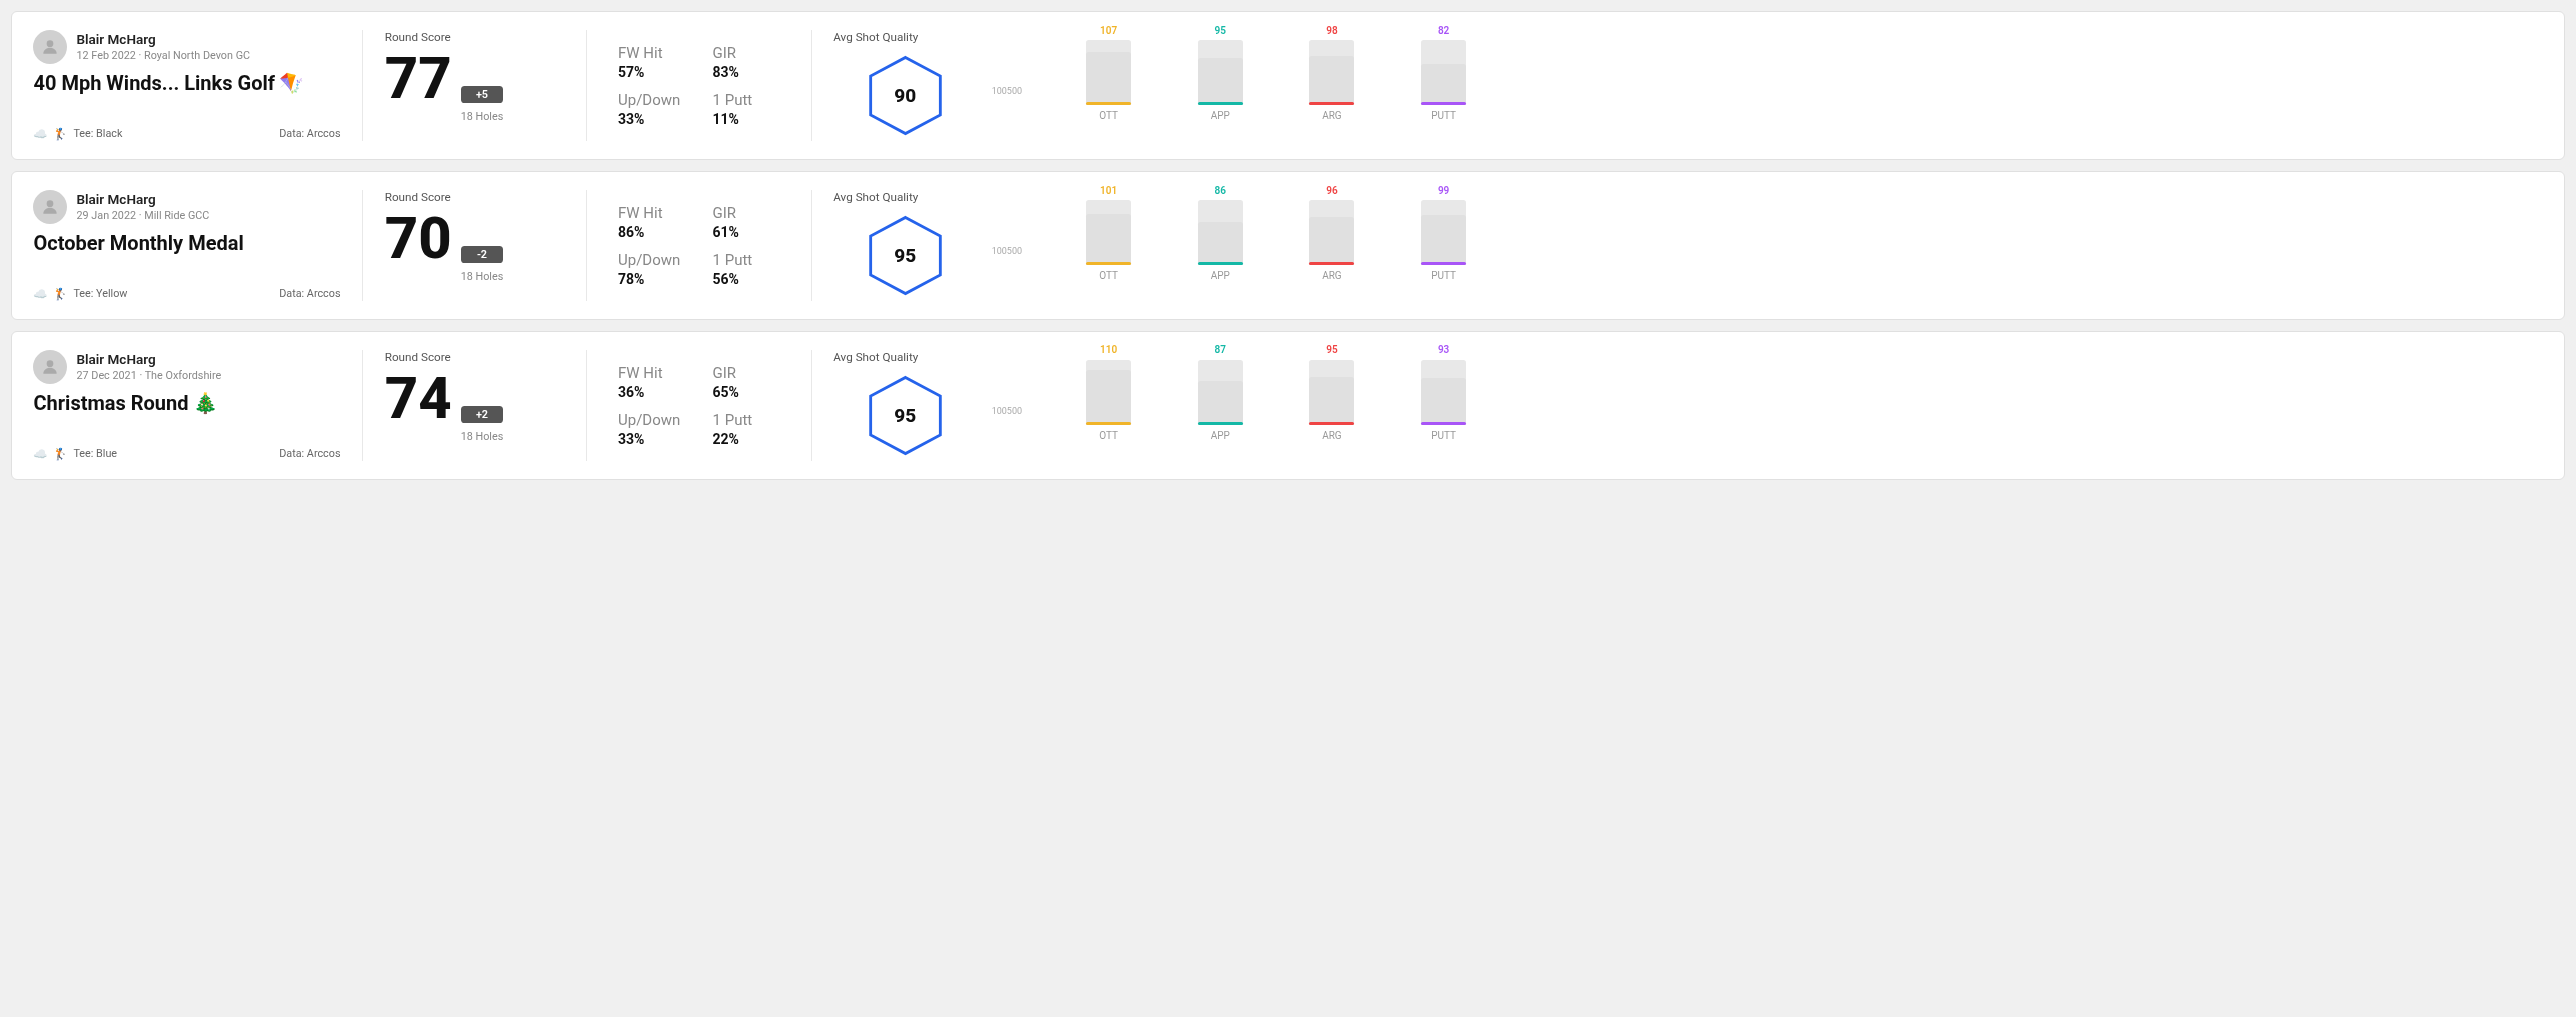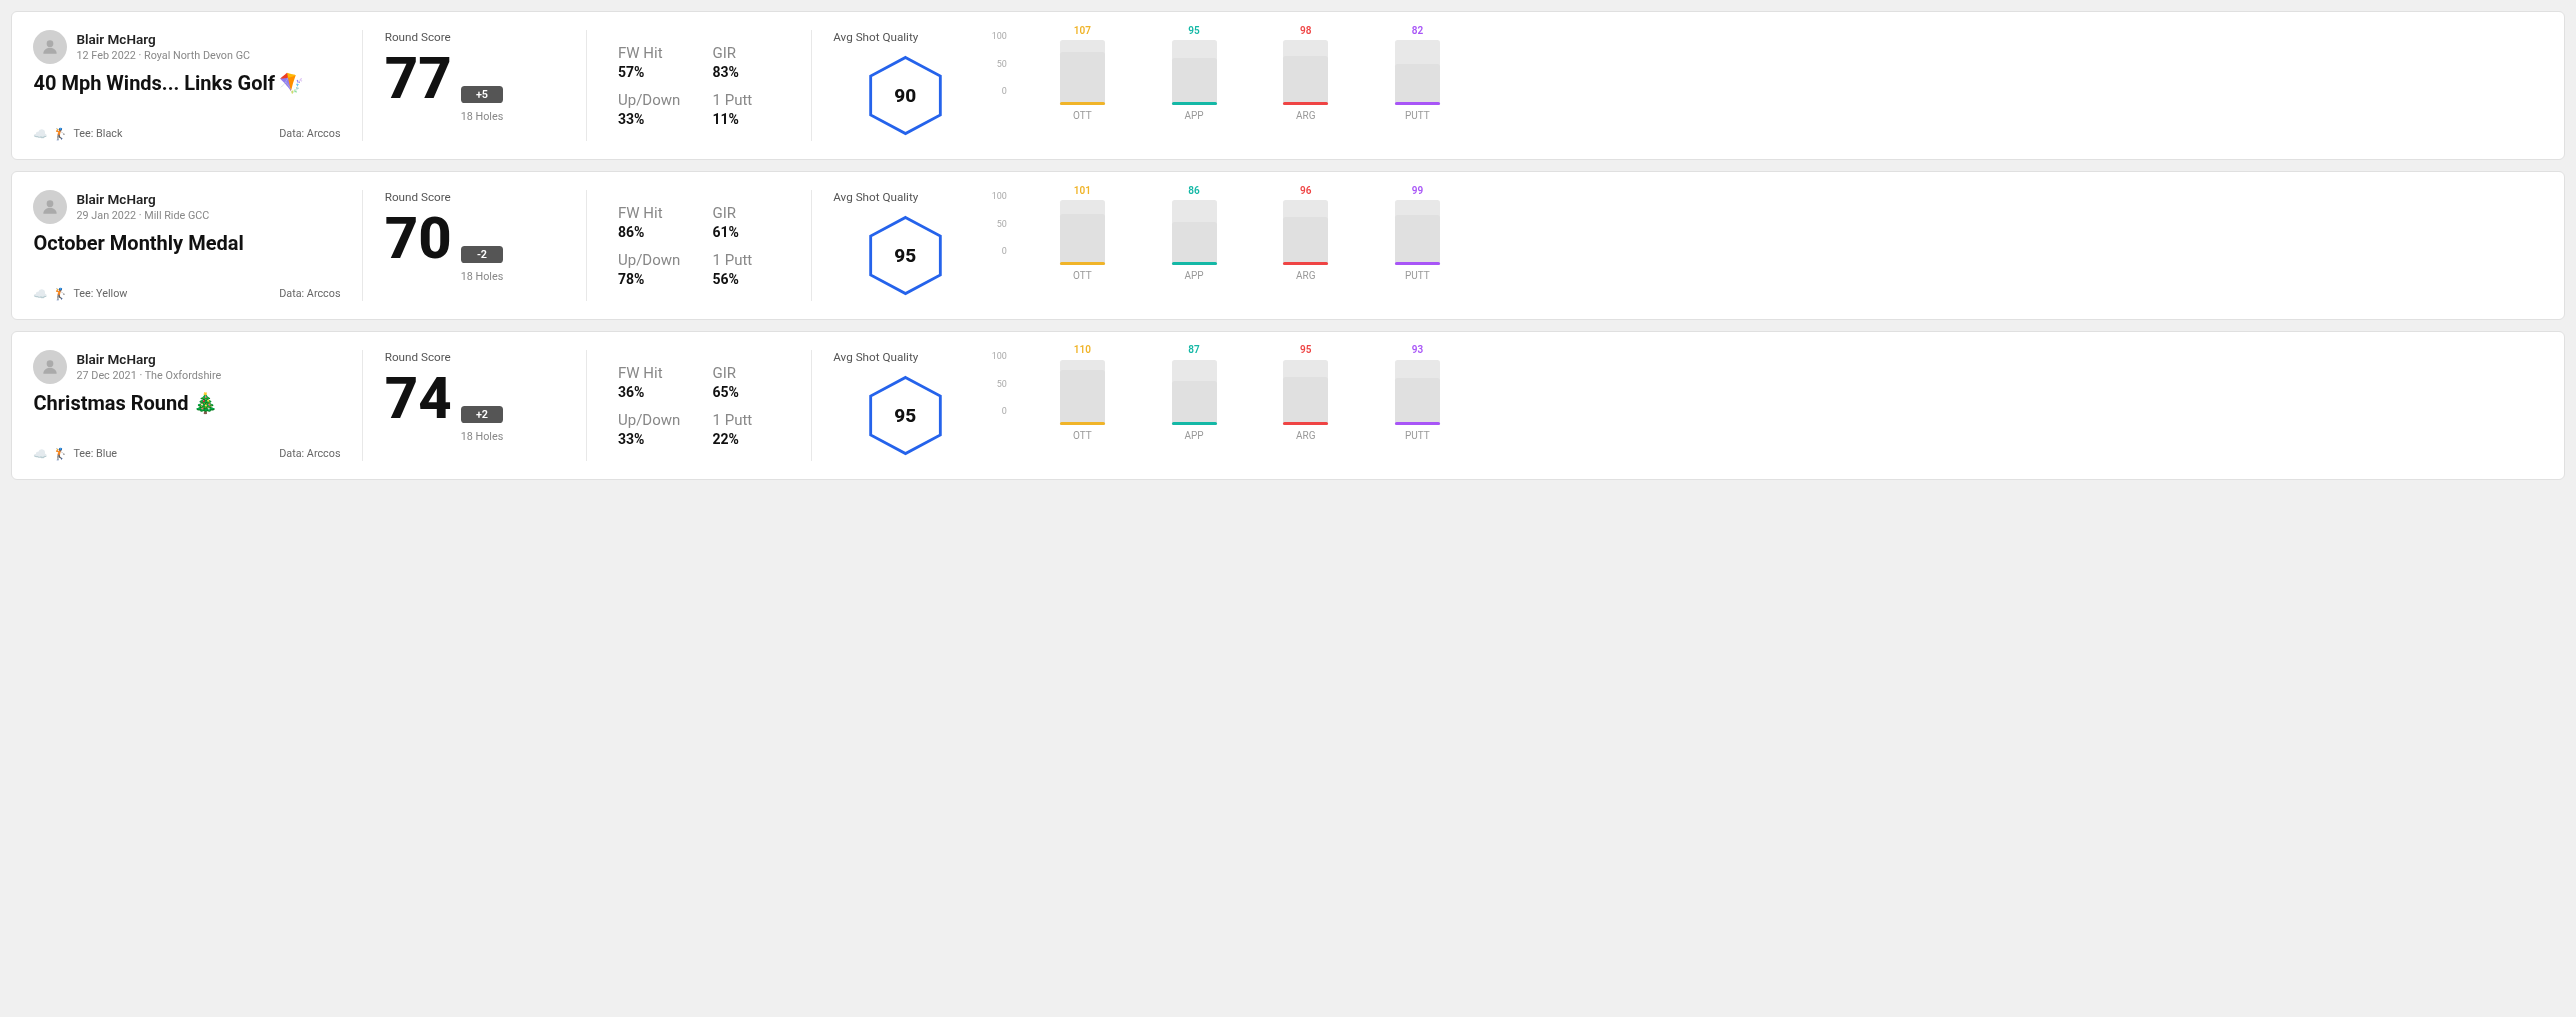--- a/index.html
+++ b/index.html
@@ -230,24 +230,24 @@
       height: 2.7px;
       border-radius: 1.8px;
     }
     .bar-label {
       font-size: 10px;
       color: #999;
       margin-top: 3.6px;
     }
     .y-axis {
       display: flex;
-      flex-direction: column;
+      flex-direction: row;
       justify-content: space-between;
       height: 65px;
-      margin-right: 8px;
+      margin-right: 19px;
       align-items: flex-end;
     }
     .y-label {
       font-size: 9px;
       color: #aaa;
     }
     .chart-inner {
       display: flex;
       align-items: flex-start;
     }

